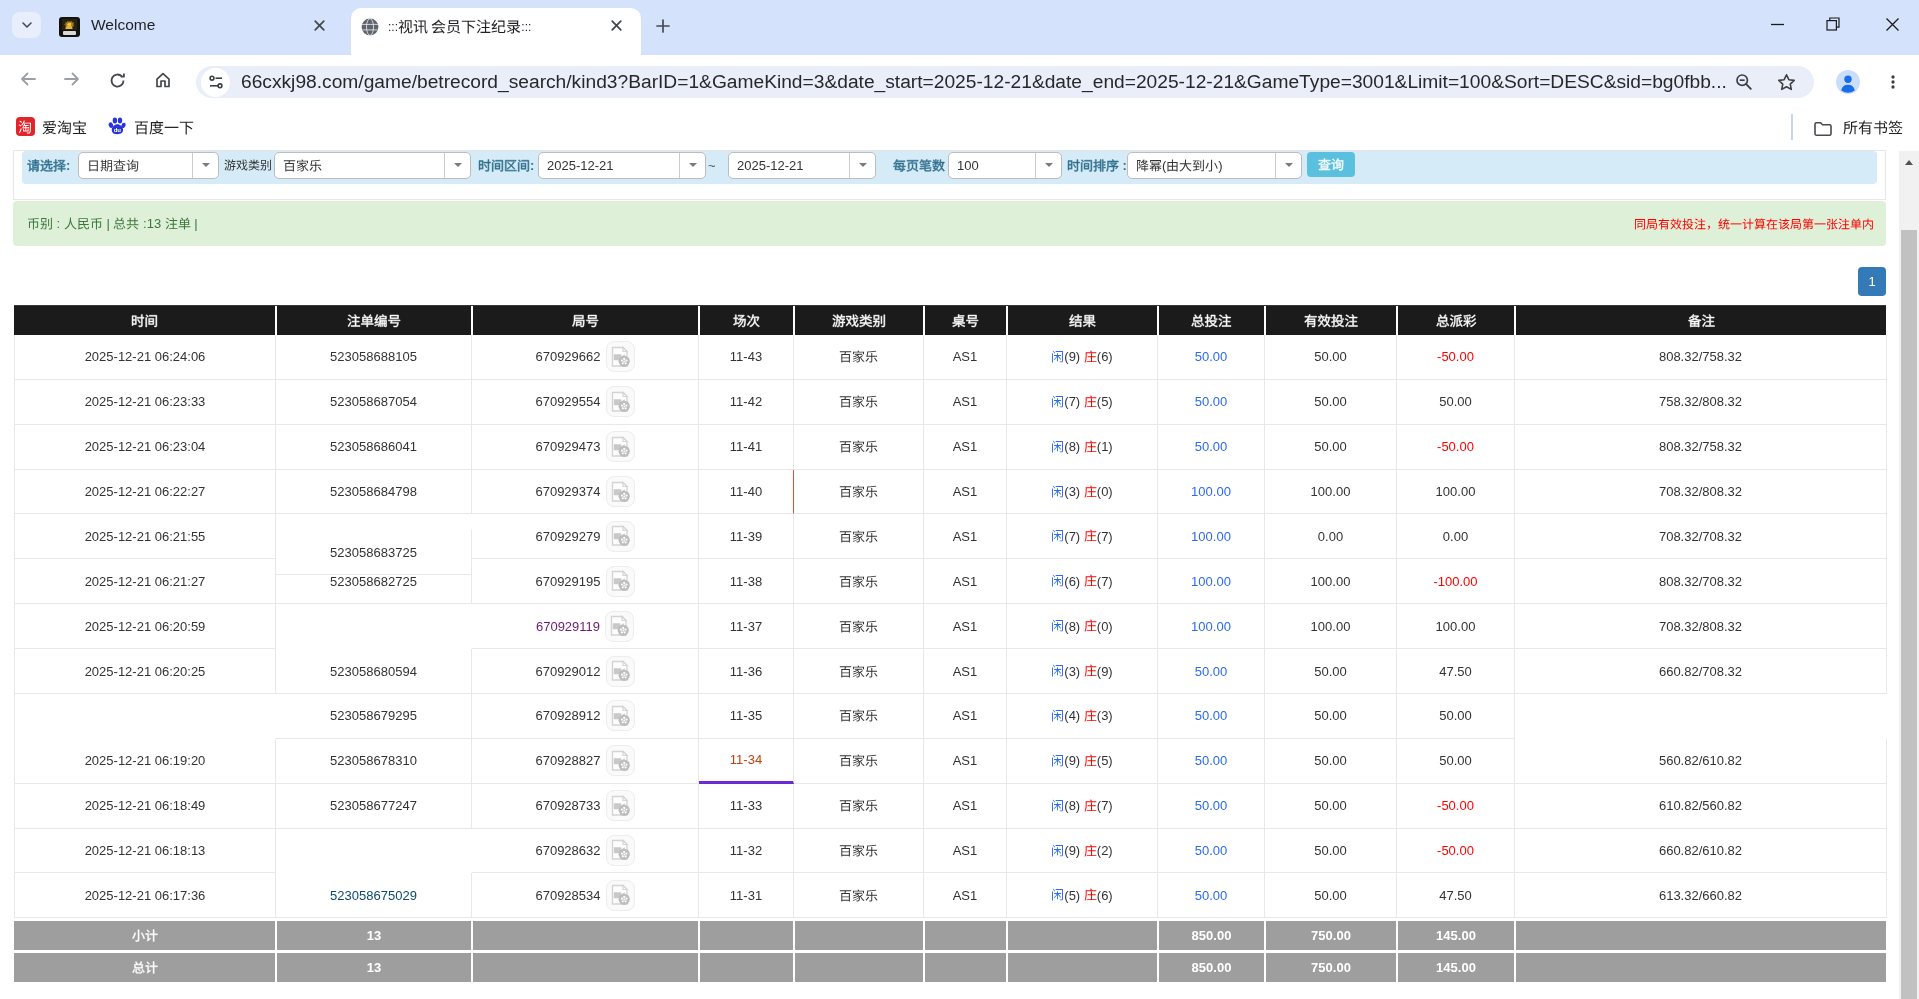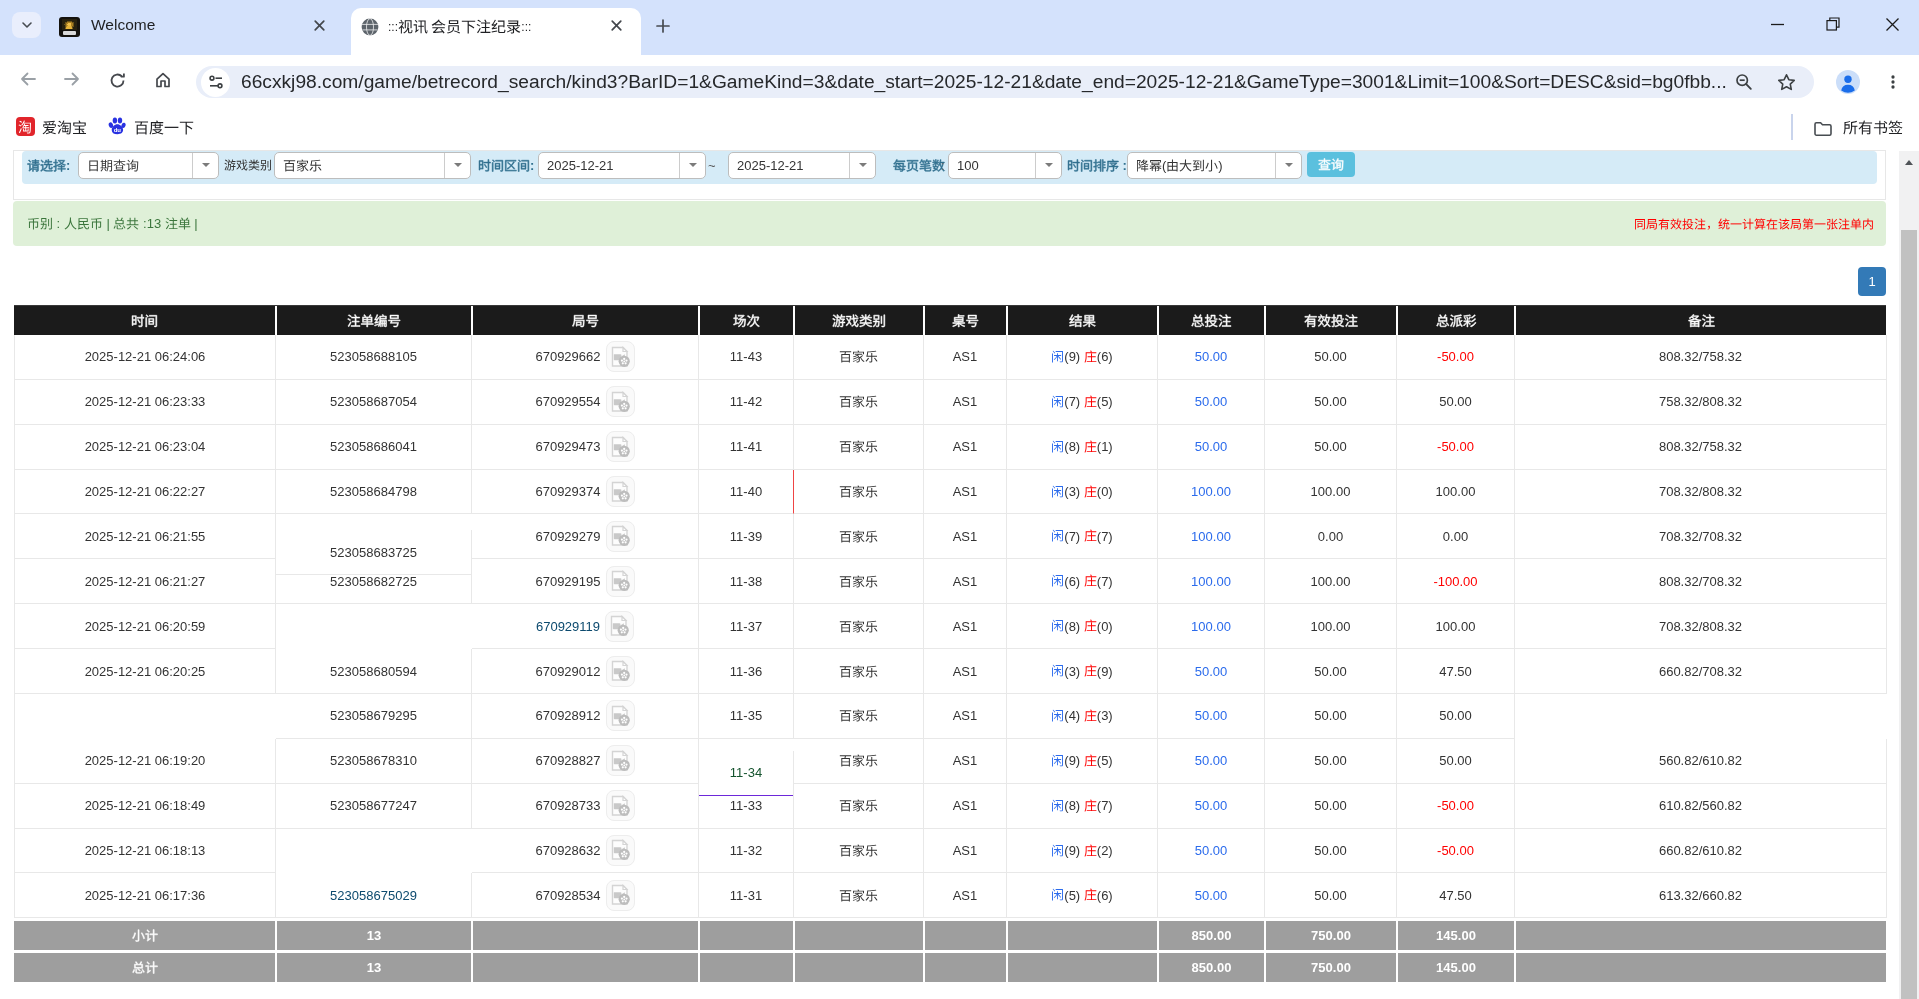--- a/index.html
+++ b/index.html
@@ -870,21 +870,21 @@
           </svg></span>
         <span>(7)</span>
       </div>
       <div style="position:absolute;left:1143px;top:0;width:107px;height:44.87px;border-right:1px solid #e8e8e8;border-bottom:1px solid #e8e8e8;box-sizing:border-box;display:flex;align-items:center;justify-content:center;color:#2b6bec;white-space:nowrap">100.00</div>
       <div style="position:absolute;left:1250px;top:0;width:132px;height:44.87px;border-right:1px solid #e8e8e8;border-bottom:1px solid #e8e8e8;box-sizing:border-box;display:flex;align-items:center;justify-content:center;color:#333;white-space:nowrap">100.00</div>
       <div style="position:absolute;left:1382px;top:0;width:118px;height:44.87px;border-right:1px solid #e8e8e8;border-bottom:1px solid #e8e8e8;box-sizing:border-box;display:flex;align-items:center;justify-content:center;color:#f00;white-space:nowrap">-100.00</div>
       <div style="position:absolute;left:1500px;top:0;width:372px;height:44.87px;border-right:1px solid #e8e8e8;border-bottom:1px solid #e8e8e8;box-sizing:border-box;display:flex;align-items:center;justify-content:center;color:#333;white-space:nowrap">808.32/708.32</div>
     </div>
     <div style="position:absolute;left:14px;top:604.22px;width:1872px;height:44.87px;border-left:1px solid #e8e8e8;box-sizing:border-box">
       <div style="position:absolute;left:0px;top:0;width:261px;height:44.87px;border-right:1px solid #e8e8e8;border-bottom:1px solid #e8e8e8;box-sizing:border-box;display:flex;align-items:center;justify-content:center;color:#333;white-space:nowrap">2025-12-21 06:20:59</div>
-      <div style="position:absolute;left:457px;top:0;width:227px;height:44.87px;border-right:1px solid #e8e8e8;border-bottom:1px solid #e8e8e8;box-sizing:border-box;display:flex;align-items:center;justify-content:center;color:#0c4a6e;white-space:nowrap">
+      <div style="position:absolute;left:457px;top:0;width:227px;height:44.87px;border-right:1px solid #e8e8e8;border-bottom:1px solid #e8e8e8;box-sizing:border-box;display:flex;align-items:center;justify-content:center;color:#701a75;white-space:nowrap">
         <span>670929119</span>
         <span style="display:inline-flex;align-items:center;justify-content:center;width:29px;height:31px;margin-left:5px;background:#fafafa;border:1px solid #ededed;border-radius:8px;box-sizing:border-box">
           <svg width="21" height="22" viewBox="0 0 21 22" style="">
             <g>
 <path d="M2.5 1.5h10.5l4 4v14.5h-14.5z" fill="#fdfdfd" stroke="#d4d4d4" stroke-width="1.4"></path>
 <path d="M13 1.5v4h4z" fill="#fff" stroke="#d4d4d4" stroke-width="1.2"></path>
 <path d="M3.8 8.2h6.8a.8.8 0 0 1 .8.8v4.4a.8.8 0 0 1-.8.8H4.6a.8.8 0 0 1-.8-.8z" fill="#c9c9c9"></path>
 <path d="M11.6 10.2l3.2-1.9v5.6l-3.2-1.9z" fill="#c9c9c9"></path>
 <circle cx="14.2" cy="15.3" r="5.6" fill="#bdbdbd"></circle>
 <g fill="#fff">
@@ -1055,21 +1055,21 @@
                 <circle cx="11.9" cy="14.6" r="1.1"></circle>
                 <circle cx="12.8" cy="17.3" r="1.1"></circle>
                 <circle cx="15.6" cy="17.3" r="1.1"></circle>
                 <circle cx="16.5" cy="14.6" r="1.1"></circle>
                 <circle cx="14.2" cy="15.3" r=".9"></circle>
               </g>
 </g>
           </svg>
         </span>
       </div>
-      <div style="position:absolute;left:684px;top:12px;width:95px;height:44.87px;border-right:1px solid #e8e8e8;border-bottom:1px solid #6d28d9;box-sizing:border-box;display:flex;align-items:center;justify-content:center;color:#14532d;white-space:nowrap">11-34</div>
+      <div style="position:absolute;left:684px;top:0;width:95px;height:44.87px;border-right:1px solid #e8e8e8;border-bottom:3px solid #6d28d9;box-sizing:border-box;display:flex;align-items:center;justify-content:center;color:#c2410c;white-space:nowrap">11-34</div>
       <div style="position:absolute;left:779px;top:0;width:130px;height:44.87px;border-right:1px solid #e8e8e8;border-bottom:1px solid #e8e8e8;box-sizing:border-box;display:flex;align-items:center;justify-content:center;color:#333;white-space:nowrap">
         <svg class="cj" width="39.0" height="13" viewBox="0 -880 3000 1000">
           <g transform="scale(1,-1)">
             <use href="#g11" x="0"></use>
             <use href="#g29" x="1000"></use>
             <use href="#g30" x="2000"></use>
           </g>
         </svg>
       </div>
       <div style="position:absolute;left:909px;top:0;width:83px;height:44.87px;border-right:1px solid #e8e8e8;border-bottom:1px solid #e8e8e8;box-sizing:border-box;display:flex;align-items:center;justify-content:center;color:#333;white-space:nowrap">AS1</div>

